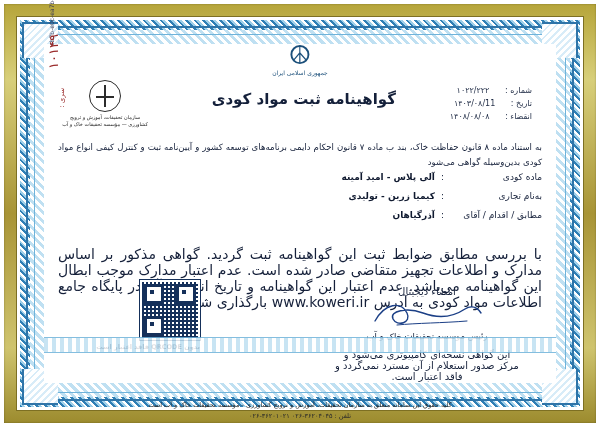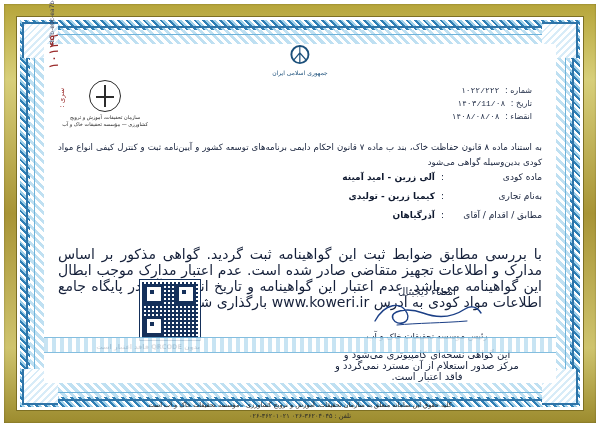--- a/index.html
+++ b/index.html
@@ -180,21 +180,21 @@
   }
   .meta {
     position: absolute;
     right: 14px;
     top: 4px;
     font-size: 8px;
     line-height: 13px;
     color: #1e2a44;
     text-align: right;
   }
-  .meta span.val { margin-right: 3px; font-family: Liberation Mono, monospace; }
+  .meta span.val { margin-right: 13px; }
 
   .logo-box {
     position: absolute;
     left: 8px;
     top: 0px;
     width: 86px;
     text-align: center;
   }
   .logo-mark {
     width: 30px;
@@ -398,49 +398,50 @@
     <div class="emblem-wrap">
       <div class="emblem">☮</div>
       <div class="emblem-caption">جمهوری اسلامی ایران</div>
     </div>
 
     <div class="side-code">eb7b-e0c-ea7b-c9cb-6a7c-ad9f-db7b-2a1b-33fa</div>
     <div class="side-serial-label">سری :</div>
     <div class="side-serial">۱۰۱۴۹</div>
 
     <div class="title-row">
+      <div class="doc-title">گواهینامه ثبت مواد کودی</div>
 
       <div class="meta">
         <div>
           <span>شماره :</span>
           <span class="val">۱۰۲۲/۲۲۲</span>
         </div>
         <div>
           <span>تاریخ :</span>
-          <span class="val">۱۴۰۳/11/۰۸</span>
+          <span class="val">۱۴۰۳/۰۸/11</span>
         </div>
         <div>
           <span>انقضاء :</span>
           <span class="val">۱۴۰۸/۰۸/۰۸</span>
         </div>
       </div>
 
       <div class="logo-box">
         <div class="logo-mark"></div>
         <div class="logo-caption">سازمان تحقیقات، آموزش و ترویج کشاورزی — مؤسسه تحقیقات خاک و آب</div>
       </div>
     </div>
 
     <div class="intro">به استناد ماده ۸ قانون حفاظت خاک، بند ب ماده ۷ قانون احکام دایمی برنامه‌های توسعه کشور و آیین‌نامه ثبت و کنترل کیفی انواع مواد کودی بدین‌وسیله گواهی می‌شود</div>
 
     <div class="fields">
       <div class="field-row">
         <span class="field-label">ماده کودی</span>
         <span class="field-sep">:</span>
-        <span class="field-value">آلی زرین - امید آمینه</span>
+        <span class="field-value">آلی پلاس - امید آمینه</span>
       </div>
       <div class="field-row">
         <span class="field-label">به‌نام تجاری</span>
         <span class="field-sep">:</span>
         <span class="field-value">کیمیا زرین - تولیدی</span>
       </div>
       <div class="field-row">
         <span class="field-label">مطابق / اقدام / آقای</span>
         <span class="field-sep">:</span>
         <span class="field-value">آذرگیاهان</span>

